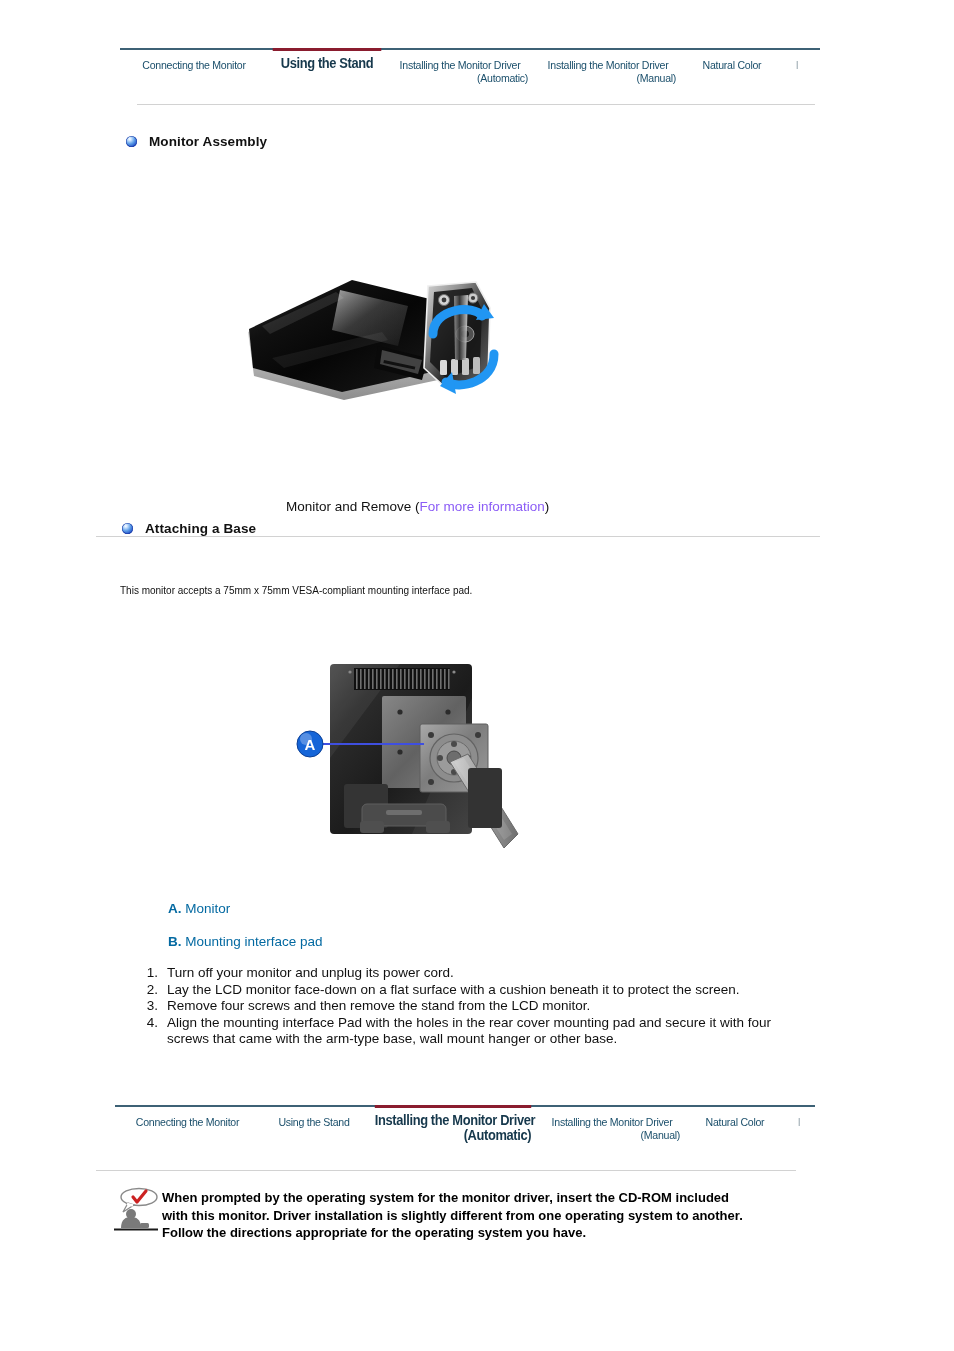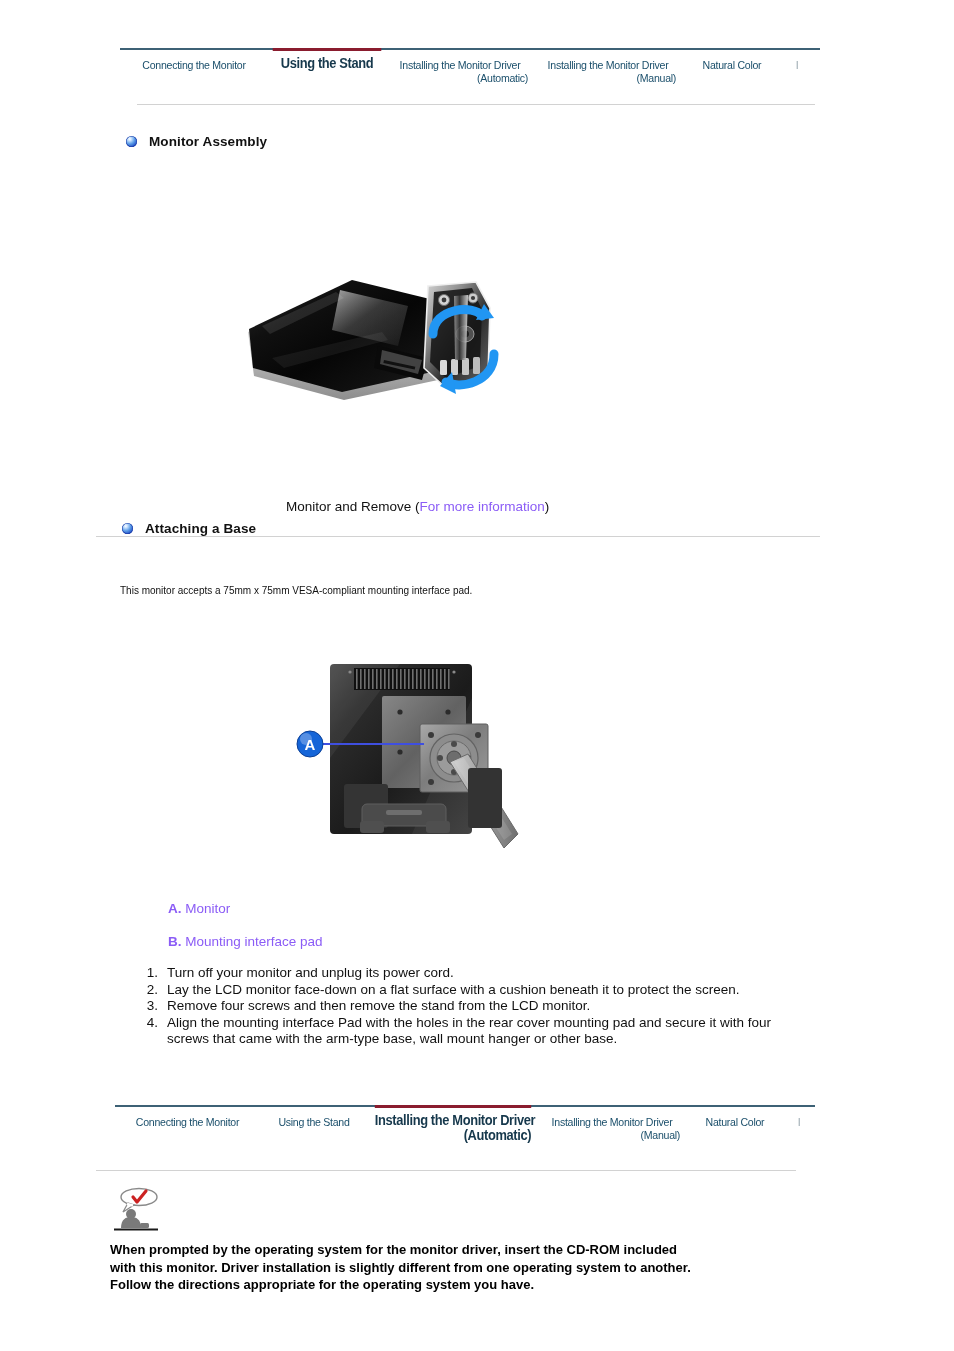--- a/index.html
+++ b/index.html
@@ -138,21 +138,21 @@
     color: #111111;
   }
   .caption .link {
     color: #8b5cf6;
   }
 
   
   .ab-label {
     position: absolute;
     font-size: 13.5px;
-    color: #8b5cf6;
+    color: #0369a1;
     left: 168px;
   }
   .ab-label b { font-weight: bold; }
   #label-a { top: 901px; }
   #label-b { top: 934px; }
 
   
   #steps {
     position: absolute;
     top: 965px;
@@ -175,21 +175,20 @@
   #steps .txt { flex: 1; }
 
   
   #note {
     position: absolute;
     top: 1186px;
     left: 110px;
     width: 660px;
     display: flex;
     align-items: flex-start;
-    flex-direction: column;
   }
   #note .note-icon {
     width: 52px;
     flex: none;
     position: relative;
     height: 52px;
   }
   #note .note-text {
     font-size: 13px;
     font-weight: bold;

